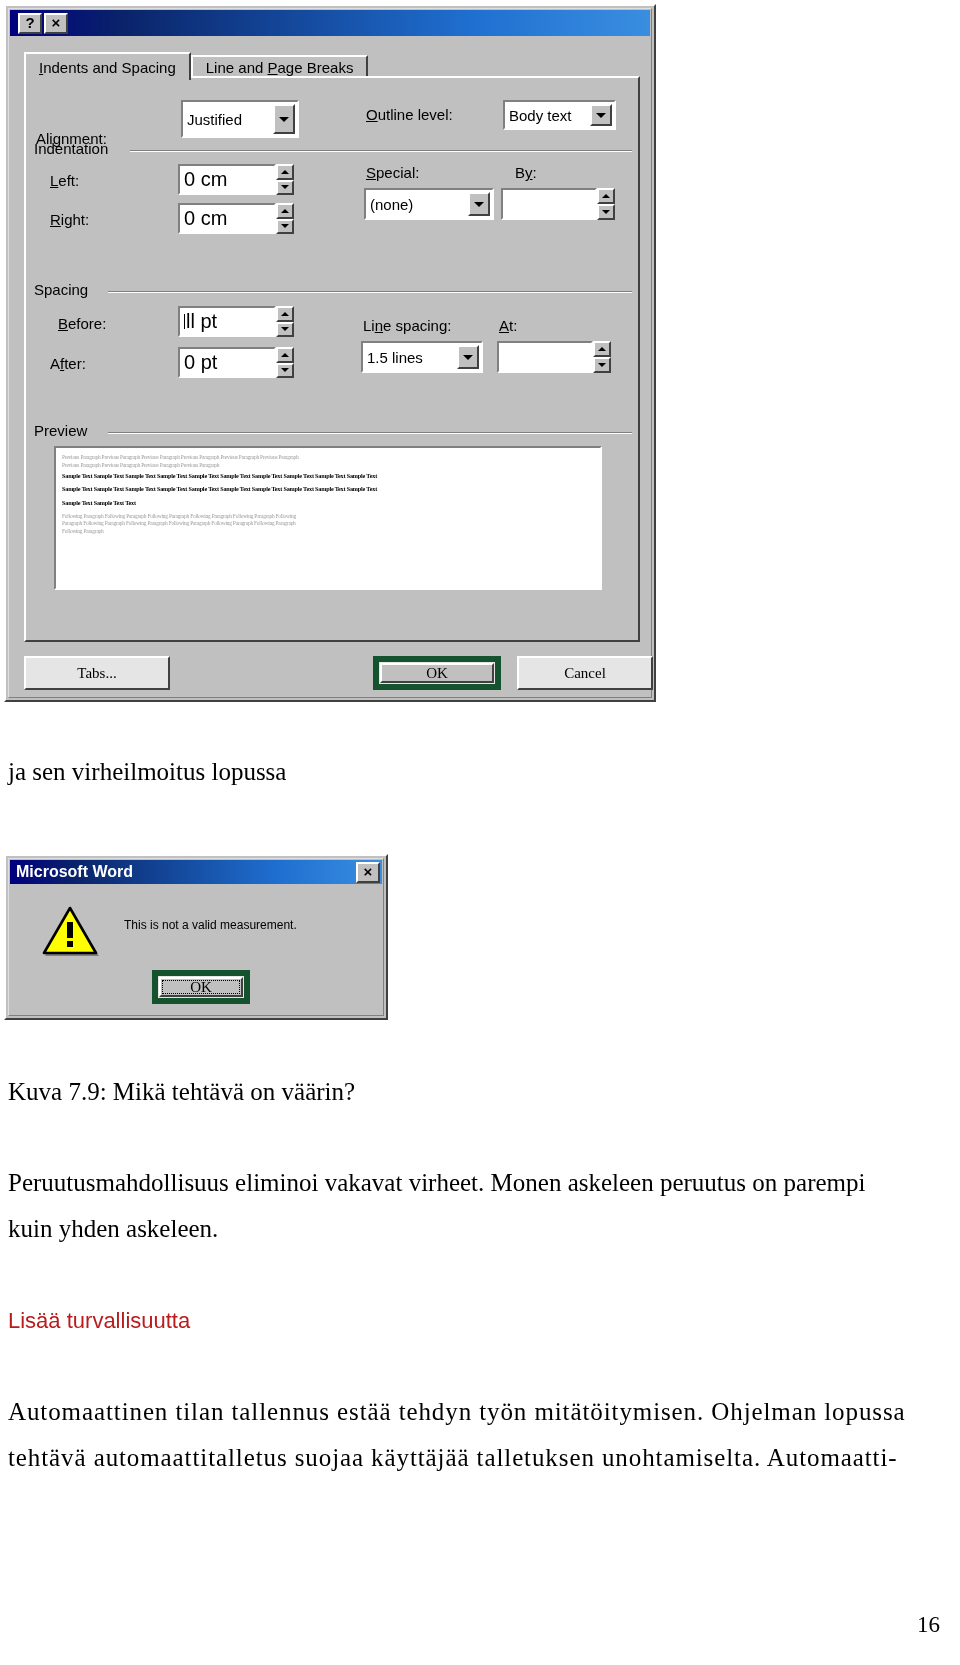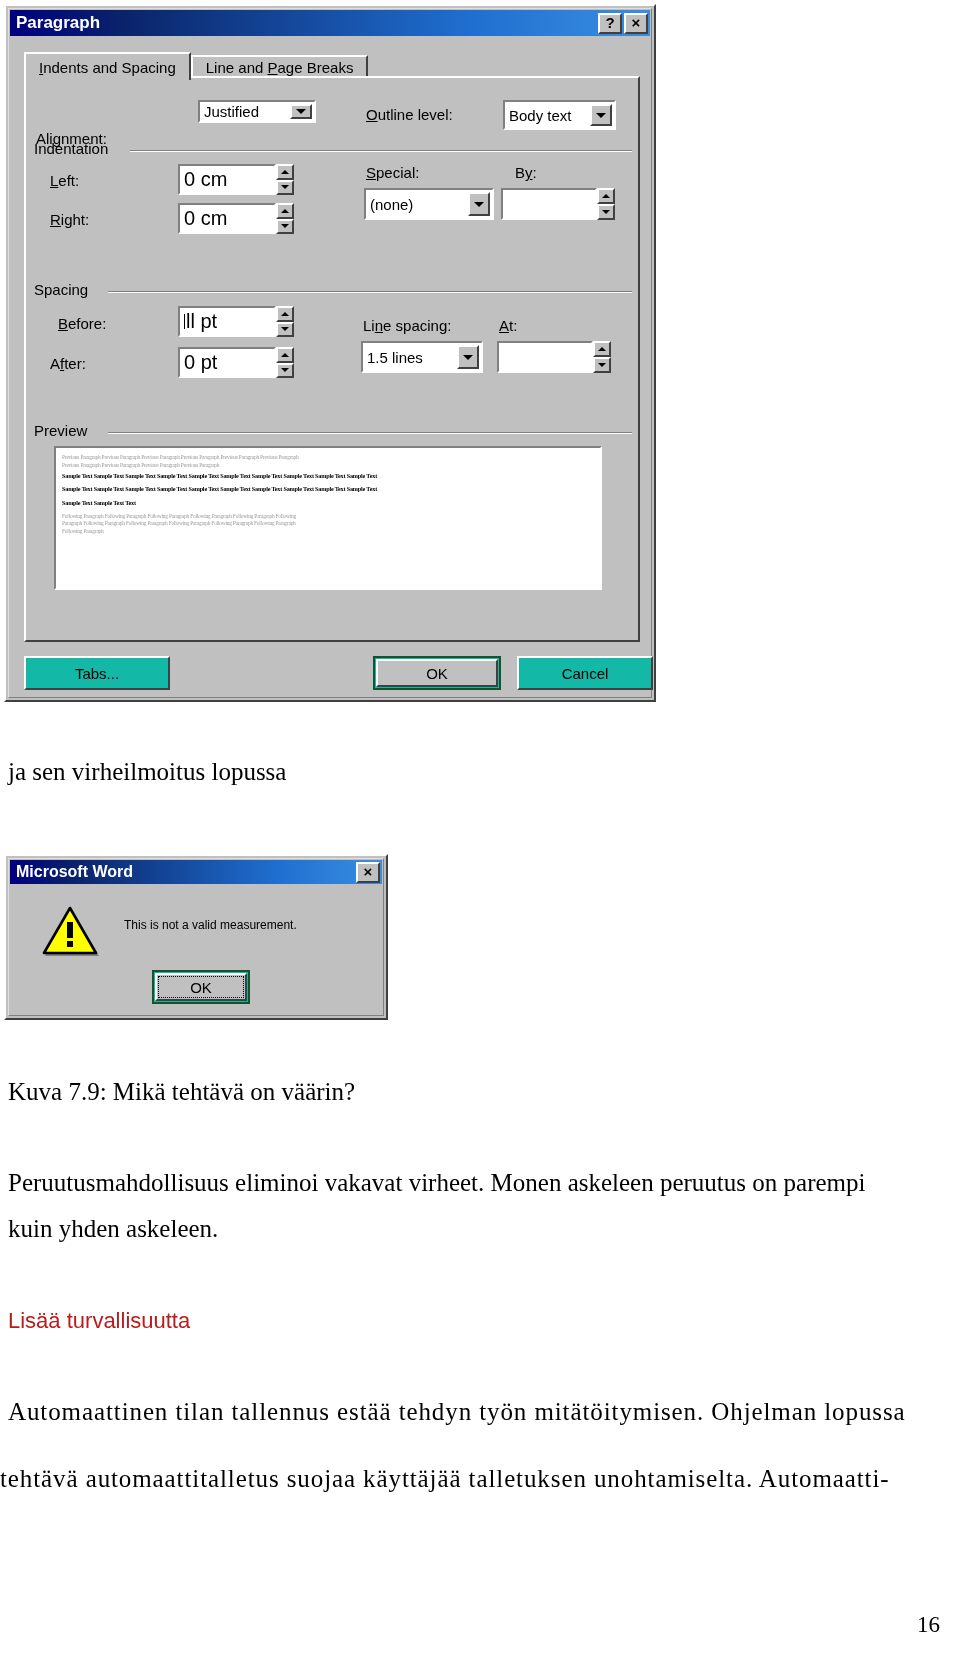--- a/index.html
+++ b/index.html
@@ -278,35 +278,35 @@
     color: #000000;
     font-weight: bold;
     font-size: 6.2px;
     line-height: 13.2px;
     padding: 0 6px;
   }
 
   
   .btn {
     position: absolute;
-    background: #14b8a6;
+    background: #e5e5e5;
     border-top: 2px solid #ffffff;
     border-left: 2px solid #ffffff;
     border-right: 2px solid #404040;
     border-bottom: 2px solid #404040;
     box-sizing: border-box;
     display: flex;
     align-items: center;
     justify-content: center;
-    font-family: Liberation Sans, sans-serif;
+    font-family: Liberation Serif, serif;
     font-size: 15px;
     color: #000000;
   }
   .btn.default {
-    border: 2px solid #14532d;
+    border: 6px solid #14532d;
     padding: 1px;
   }
   .btn.default .binner {
     width: 100%;
     height: 100%;
     background: #c0c0c0;
     border-top: 2px solid #ffffff;
     border-left: 2px solid #ffffff;
     border-right: 2px solid #404040;
     border-bottom: 2px solid #404040;
@@ -360,21 +360,20 @@
     color: #000;
   }
 </style>
 </head>
 <body>
 
 <div class="win" id="paragraph-dialog">
   <div class="win-inner-edge"></div>
 
   <div class="titlebar">
-    <div class="title">Paragraph</div>
     <div class="tbtn">?</div>
     <div class="tbtn">×</div>
   </div>
 
   <div class="tabstrip">
     <div class="tab active">
       <span class="u">I</span>
         <span>ndents and Spacing</span>
     </div>
     <div class="tab">
@@ -382,21 +381,21 @@
         <span class="u">P</span>
         <span>age Breaks</span>
     </div>
   </div>
 
   <div class="tabpage">
 
     <div class="lbl" style="left:10px; top:28px;margin-top:24px;">
       Ali<span class="u">g</span>nment:
     </div>
-    <div class="combo" style="left:172px; top:22px; width:118px; height:23px;justify-content:flex-end;">
+    <div class="combo" style="left:155px; top:22px; width:118px; height:38px;justify-content:flex-end;">
       <div class="ctext">Justified</div>
       <div class="carrow">
           <i class="arrow-dn"></i>
         </div>
     </div>
 
     <div class="lbl" style="left:340px; top:28px;">
       <span class="u">O</span>utline level:
     </div>
     <div class="combo" style="left:477px; top:22px; width:113px; height:30px;">
@@ -578,15 +577,15 @@
 </div>
 
 <div class="doc-line" style="left:8px; top:1078px;">Kuva 7.9: Mikä tehtävä on väärin?</div>
 
 <div class="doc-line" style="left:8px; top:1169px;">Peruutusmahdollisuus eliminoi vakavat virheet. Monen askeleen peruutus on parempi</div>
 <div class="doc-line" style="left:8px; top:1215px;">kuin yhden askeleen.</div>
 
 <div class="doc-head" style="left:8px; top:1308px;">Lisää turvallisuutta</div>
 
 <div class="doc-line" style="left:8px; top:1398px; letter-spacing:0.9px;">Automaattinen tilan tallennus estää tehdyn työn mitätöitymisen. Ohjelman lopussa</div>
-<div class="doc-line" style="left:0; top:1444px; letter-spacing:0.9px;margin-top:21px;">tehtävä automaattitalletus suojaa käyttäjää talletuksen unohtamiselta. Automaatti-</div>
+<div class="doc-line" style="left:8px; top:1444px; letter-spacing:0.9px;">tehtävä automaattitalletus suojaa käyttäjää talletuksen unohtamiselta. Automaatti-</div>
 
 <div id="page-number">16</div>
 
 </body></html>

